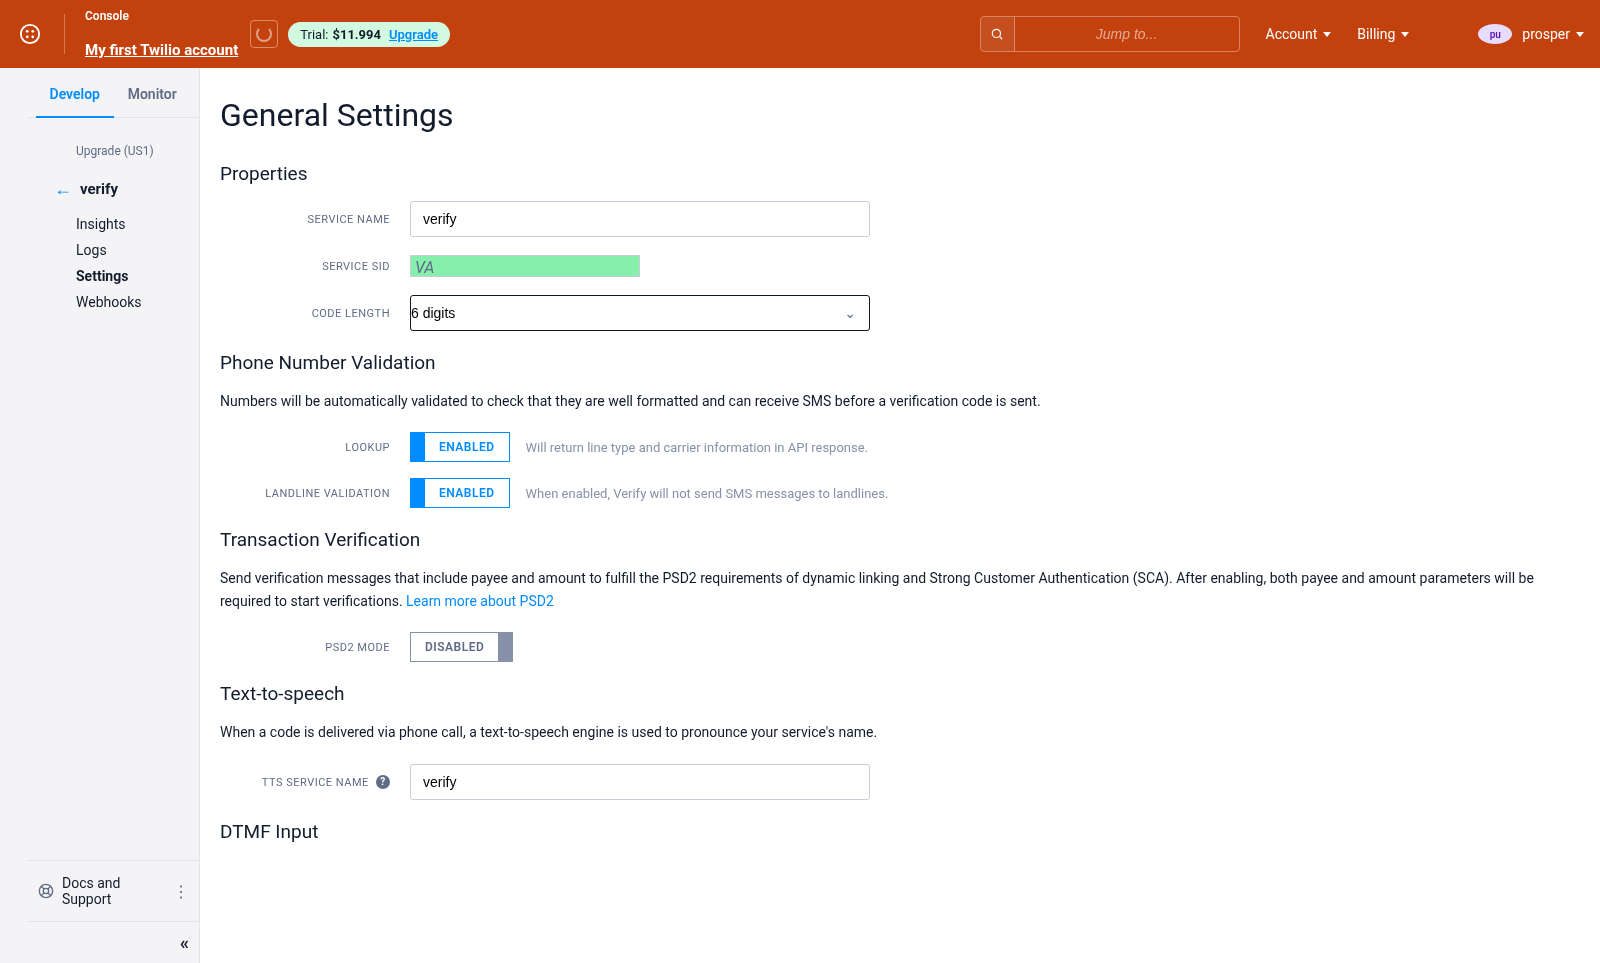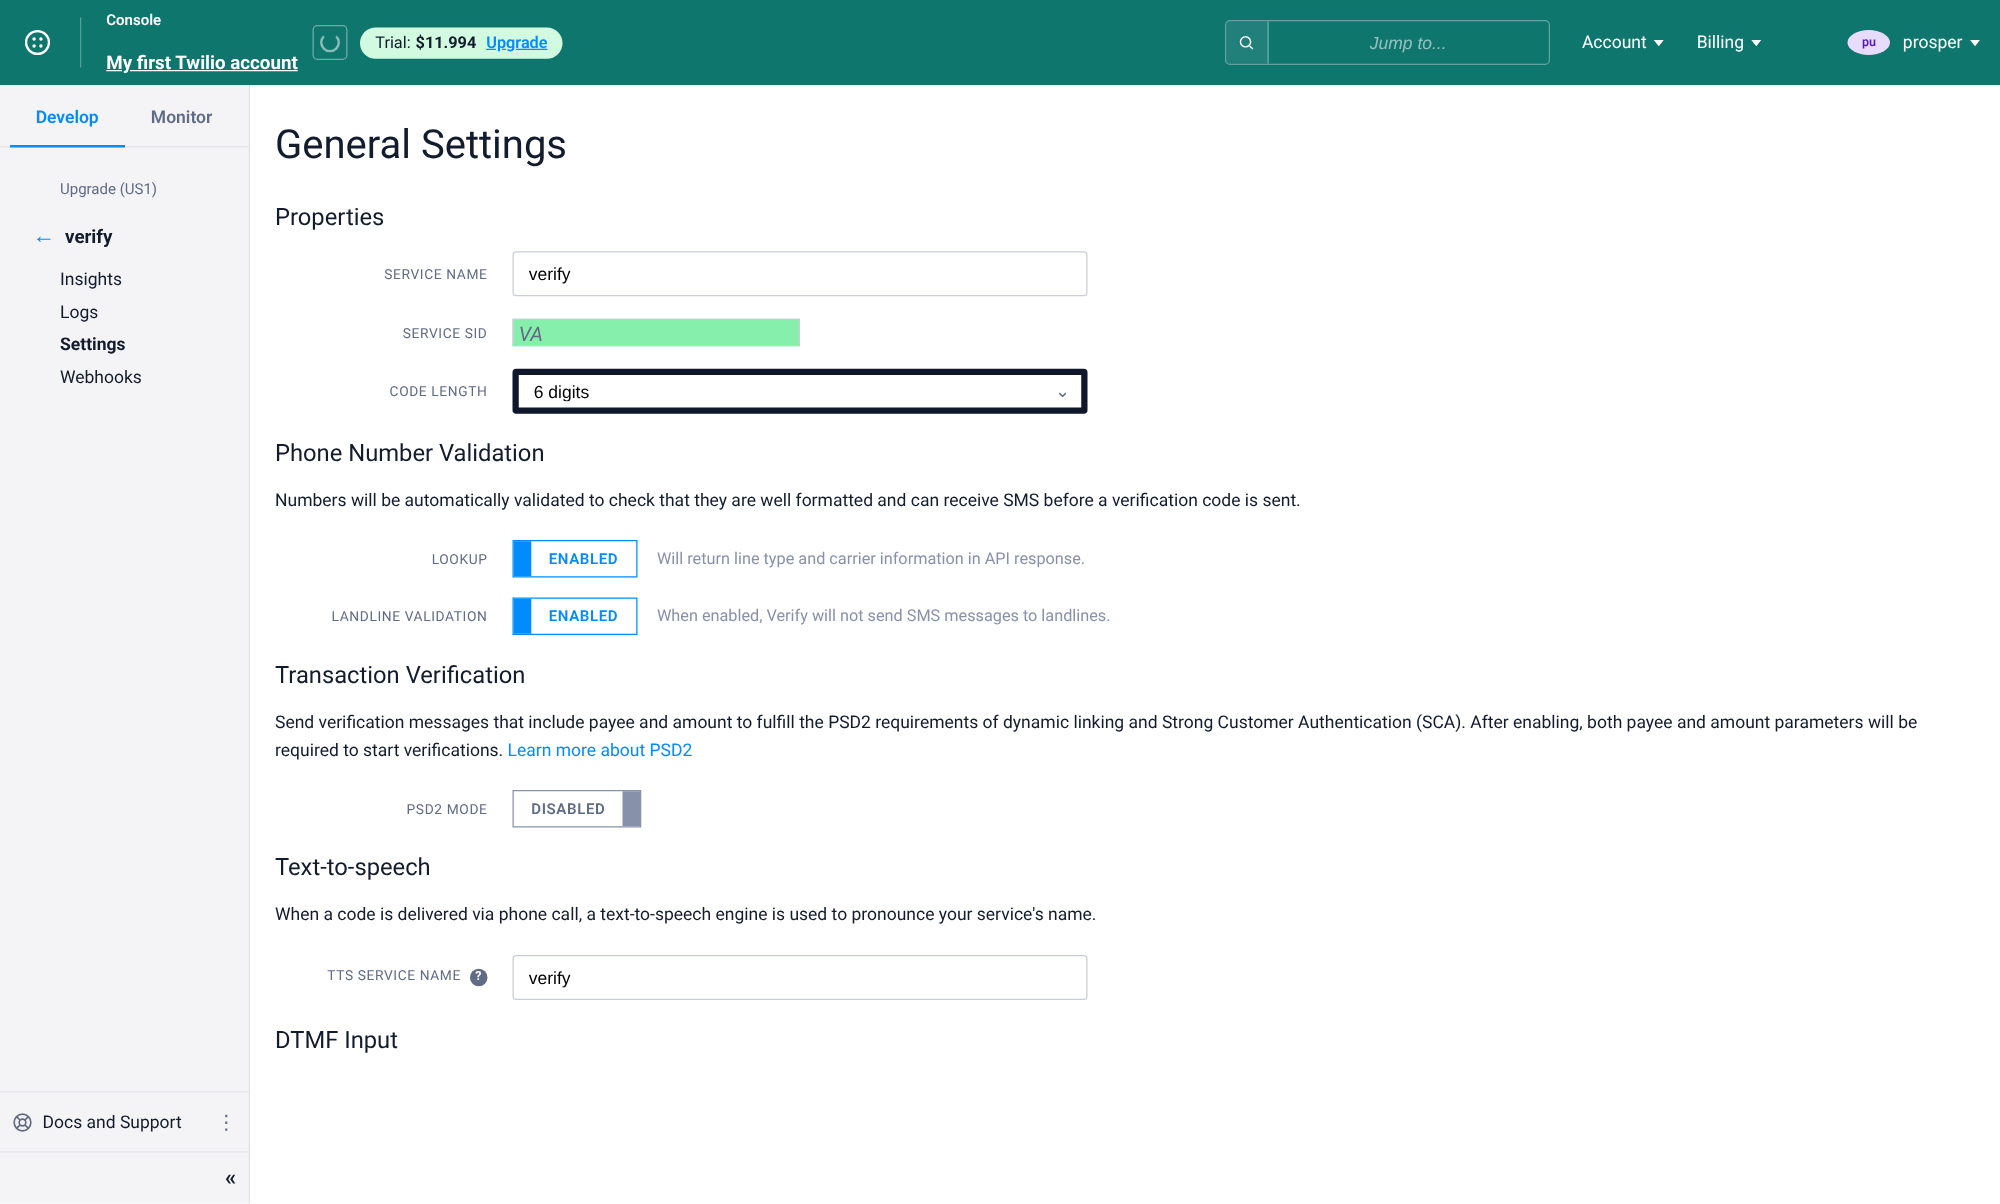--- a/index.html
+++ b/index.html
@@ -1,19 +1,19 @@
 <!DOCTYPE html>
 <html><head>
 <meta charset="utf-8">
 <style>
 * { box-sizing: border-box; margin: 0; padding: 0; }
 body { font-family: -apple-system, BlinkMacSystemFont, "Segoe UI", Roboto, "Helvetica Neue", Arial, sans-serif; font-size: 14px; color: #121c2d; background: #fff; }
 
 
-.topbar { background: #0f766e; height: 68px; display: flex; align-items: center; padding: 0 16px; color: #fff; }
+.topbar { background: #c2410c; height: 68px; display: flex; align-items: center; padding: 0 16px; color: #fff; }
 .logo-box { width: 28px; height: 28px; display:flex; align-items:center; justify-content:center; }
 .divider-v { width: 1px; height: 40px; background: rgba(255,255,255,0.3); margin: 0 20px; }
 .hdr-left { display: flex; flex-direction: column; }
 .hdr-console { font-size: 12px; font-weight: 600; color: #fff; }
 .hdr-account { font-size: 15px; font-weight: 700; text-decoration: underline; cursor: pointer; color:#fff; margin-top:18px;}
 .hdr-group { display: flex; align-items: center; gap: 10px; margin-left: 12px;}
 .spinner-box { width:28px; height:28px; border:1px solid rgba(255,255,255,0.4); border-radius:4px; display:flex; align-items:center; justify-content:center;}
 .spinner { width:16px; height:16px; border:2px solid rgba(255,255,255,0.5); border-top-color: transparent; border-radius:50%; }
 .trial-pill { background:#d1fae0; color:#121c2d; border-radius:14px; padding:5px 12px; font-size:13px; display:flex; align-items:center; gap:4px;}
 .trial-pill .amt { font-weight:700; }
@@ -22,21 +22,21 @@
 .search-wrap { display:flex; align-items:center; border:1px solid rgba(255,255,255,0.35); border-radius:4px; overflow:hidden; width:260px; height:36px;}
 .search-btn { width:34px; height:100%; background:rgba(255,255,255,0.08); display:flex; align-items:center; justify-content:center; cursor:pointer; border-right:1px solid rgba(255,255,255,0.35);}
 .search-input { flex:1; background:transparent; border:none; outline:none; color:#fff; padding:0 10px; font-size:14px; font-style:italic;text-align:center;}
 .search-input::placeholder { color: rgba(255,255,255,0.55); }
 .nav-item { display:flex; align-items:center; gap:6px; margin-left:26px; cursor:pointer; font-size:14px;}
 .avatar { width:34px; height:20px; border-radius:50%; background:#e7dcfc; color:#5817b8; font-size:10px; font-weight:600; display:flex; align-items:center; justify-content:center; margin-right:4px;margin-left:43px;}
 .caret { width:0; height:0; border-left:4px solid transparent; border-right:4px solid transparent; border-top:5px solid #fff;}
 
 
 .layout { display:flex; height: calc(100vh - 68px); }
-.sidebar { width:200px; background:#f4f4f6; display:flex; flex-direction:column; border-right:1px solid #e1e3ea;}
+.sidebar { width:200px; background:#f4f4f6; display:flex; flex-direction:column; border-right:1px solid #e1e3ea;padding-left:28px;}
 .tabs { display:flex; padding:0 8px; border-bottom:1px solid #e1e3ea;}
 .tab { flex:1; text-align:center; padding:18px 0 14px; font-size:14px; font-weight:600; color:#606b85; cursor:pointer;}
 .tab.active { color:#008cff; border-bottom:2px solid #008cff; margin-bottom:-1px;}
 .side-content { flex:1; padding:20px 0 0 0; overflow:auto;}
 .side-label { font-size:12px; color:#606b85; padding:6px 0 16px 48px;}
 .side-service { display:flex; align-items:center; gap:8px; padding:6px 0 10px 26px; font-weight:700; font-size:15px;}
 .back-arrow { color:#008cff; font-size:18px; cursor:pointer; line-height:1;}
 .side-links { padding-left:48px; display:flex; flex-direction:column; gap:10px; margin-top:8px;}
 .side-link { font-size:14px; color:#121c2d; cursor:pointer;}
 .side-link.active { font-weight:700; }
@@ -50,21 +50,21 @@
 h1 { font-size:32px; font-weight:400; margin-bottom:28px; color:#121c2d;}
 h2 { font-size:19px; font-weight:400; margin:20px 0 16px; color:#121c2d;}
 .desc { font-size:14px; color:#121c2d; line-height:1.6; margin-bottom:20px;}
 .desc .link { color:#008cff; cursor:pointer;}
 .form-row { display:flex; align-items:center; margin-bottom:18px;}
 .form-label { width:190px; text-align:right; font-size:11px; letter-spacing:0.5px; color:#606b85; text-transform:uppercase; padding-right:20px;}
 .form-control { flex:0 0 460px; }
 .text-input { width:100%; max-width:460px; height:36px; border:1px solid #cacdd8; border-radius:3px; padding:0 12px; font-size:14px; outline:none;}
 .sid-box { width:230px; height:22px; background:#86efac; border:1px solid #cacdd8; font-size:16px; padding:2px 4px; color:#606b85; display:inline-block;font-style:italic;}
 .select-wrap { position:relative; width:460px;}
-.select { width:100%; height:36px; border:5px solid #0f172a; border-radius:3px; padding:0 12px; font-size:14px; background:#fff; appearance:none; cursor:pointer; outline:none;}
+.select { width:100%; height:36px; border:1px solid #0f172a; border-radius:3px; padding:0 0; font-size:14px; background:#fff; appearance:none; cursor:pointer; outline:none;}
 .select-caret { position:absolute; right:14px; top:50%; transform:translateY(-50%); pointer-events:none; color:#606b85;}
 
 .toggle-row { display:flex; align-items:center; margin-bottom:16px;}
 .toggle { display:flex; border:1px solid #008cff; height:30px; cursor:pointer;text-align:right;}
 .toggle-handle { width:14px; background:#008cff;}
 .toggle-label { padding:0 14px; display:flex; align-items:center; font-size:12px; font-weight:600; letter-spacing:0.5px; color:#008cff;}
 .toggle.disabled { border-color:#8891aa;}
 .toggle.disabled .toggle-handle { background:#8891aa; order:2;}
 .toggle.disabled .toggle-label { color:#606b85;}
 .toggle-hint { margin-left:16px; font-size:13px; color:#8891aa;}

